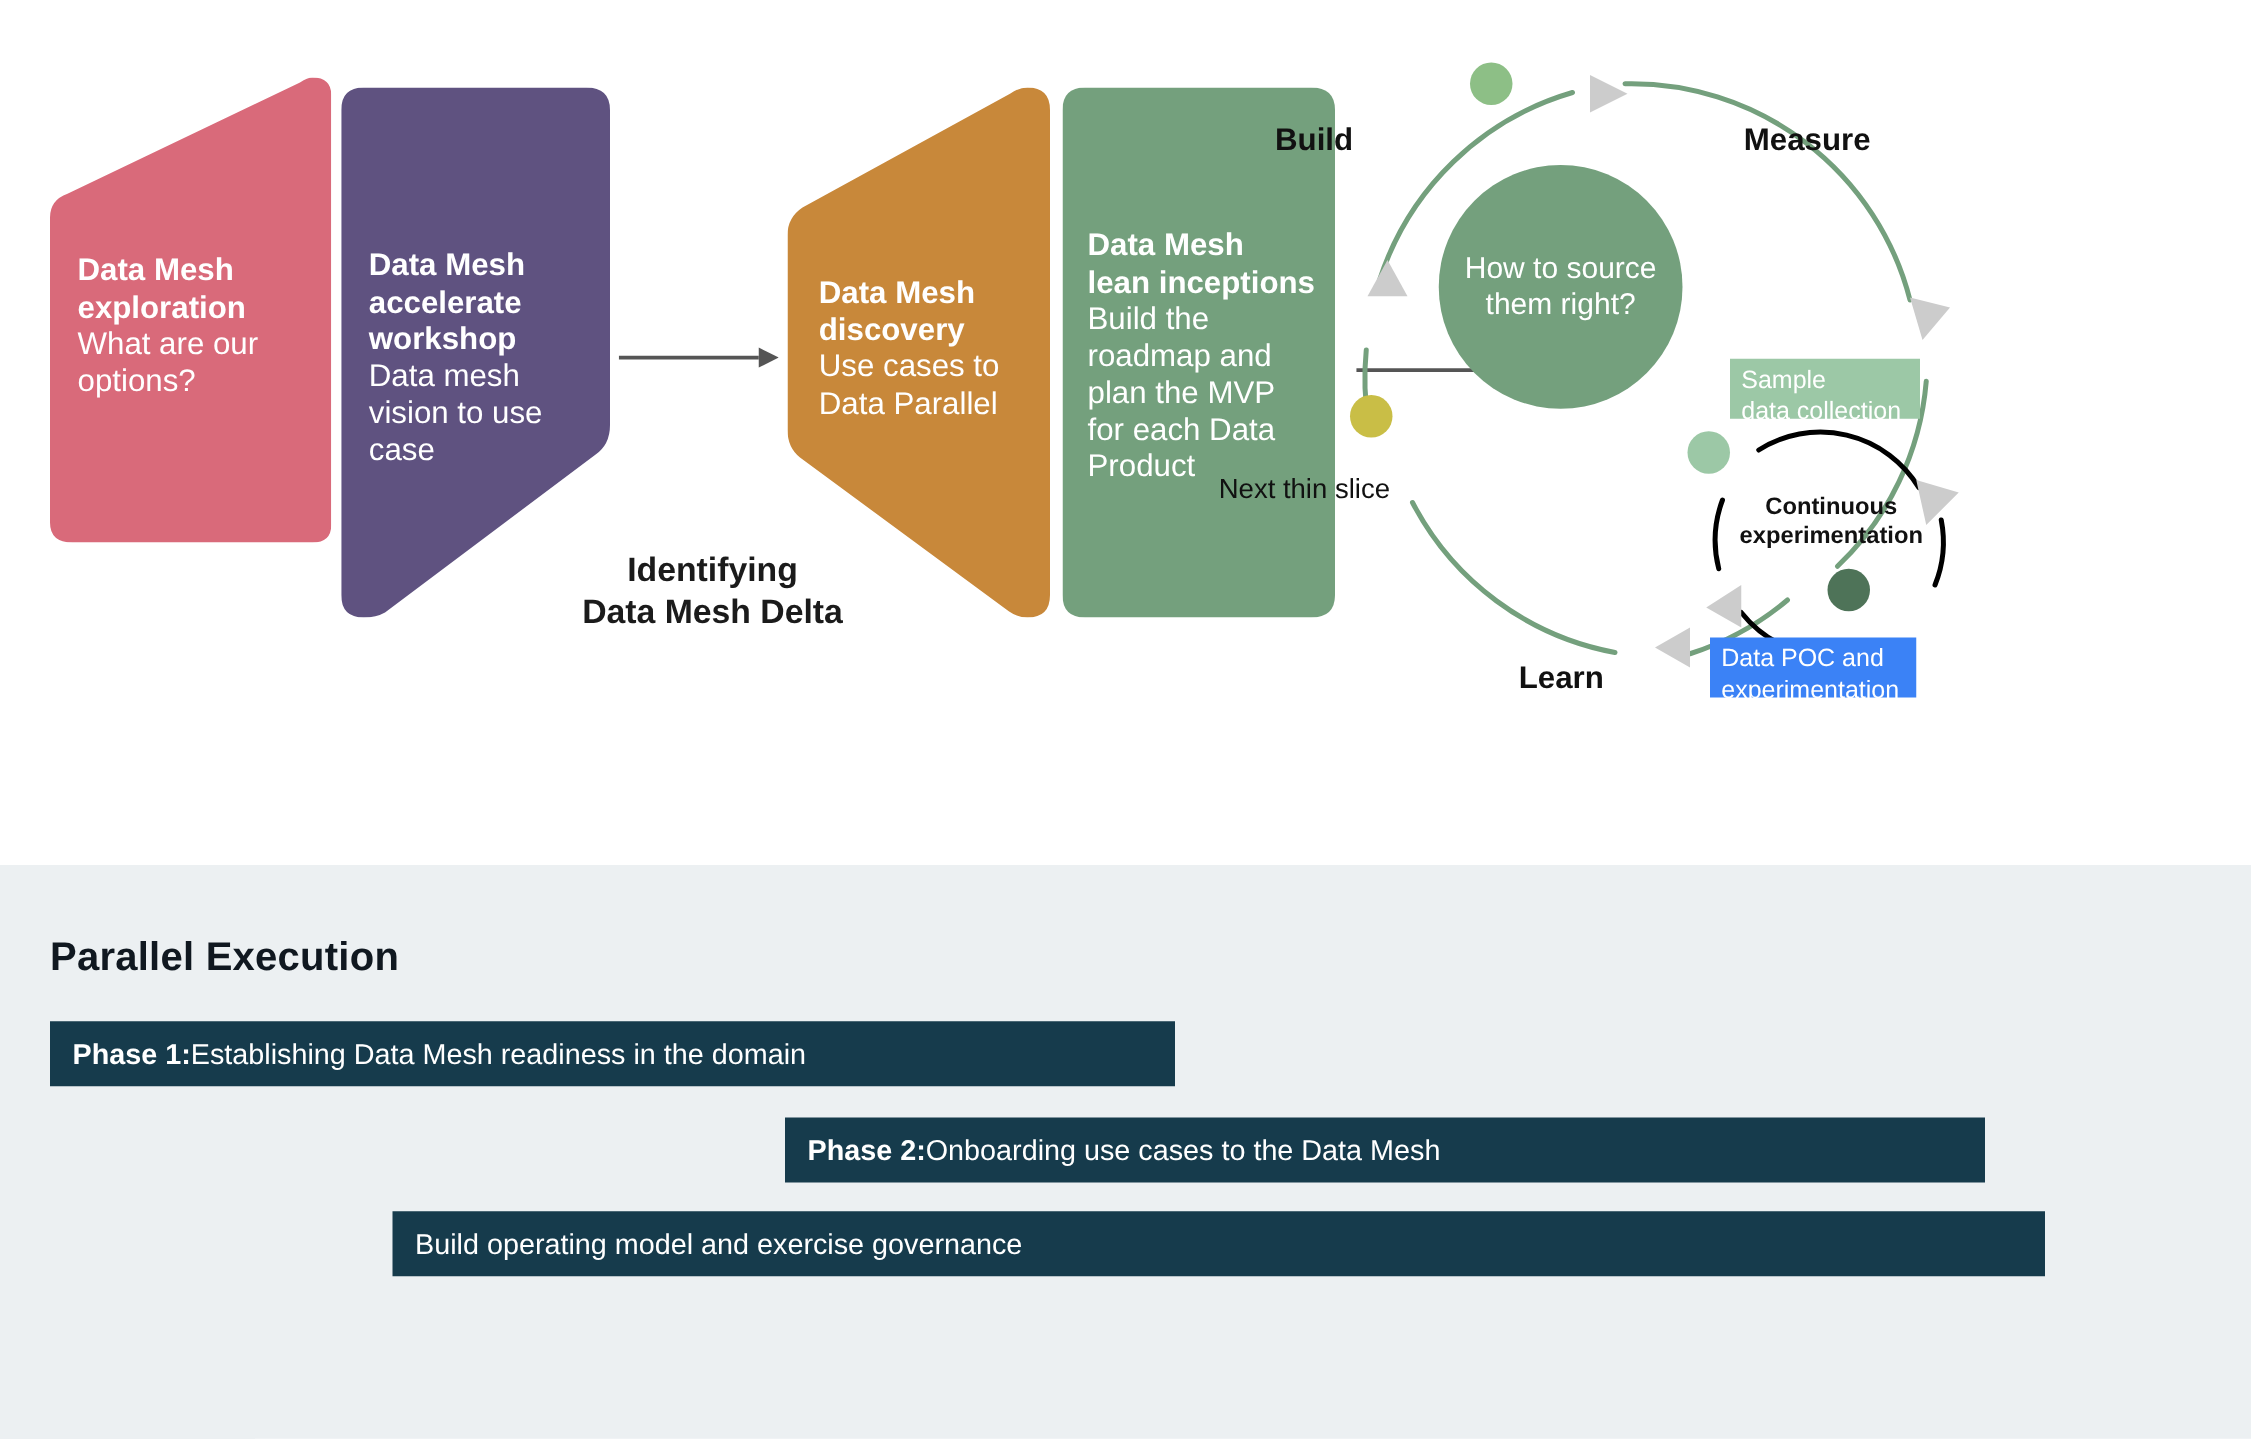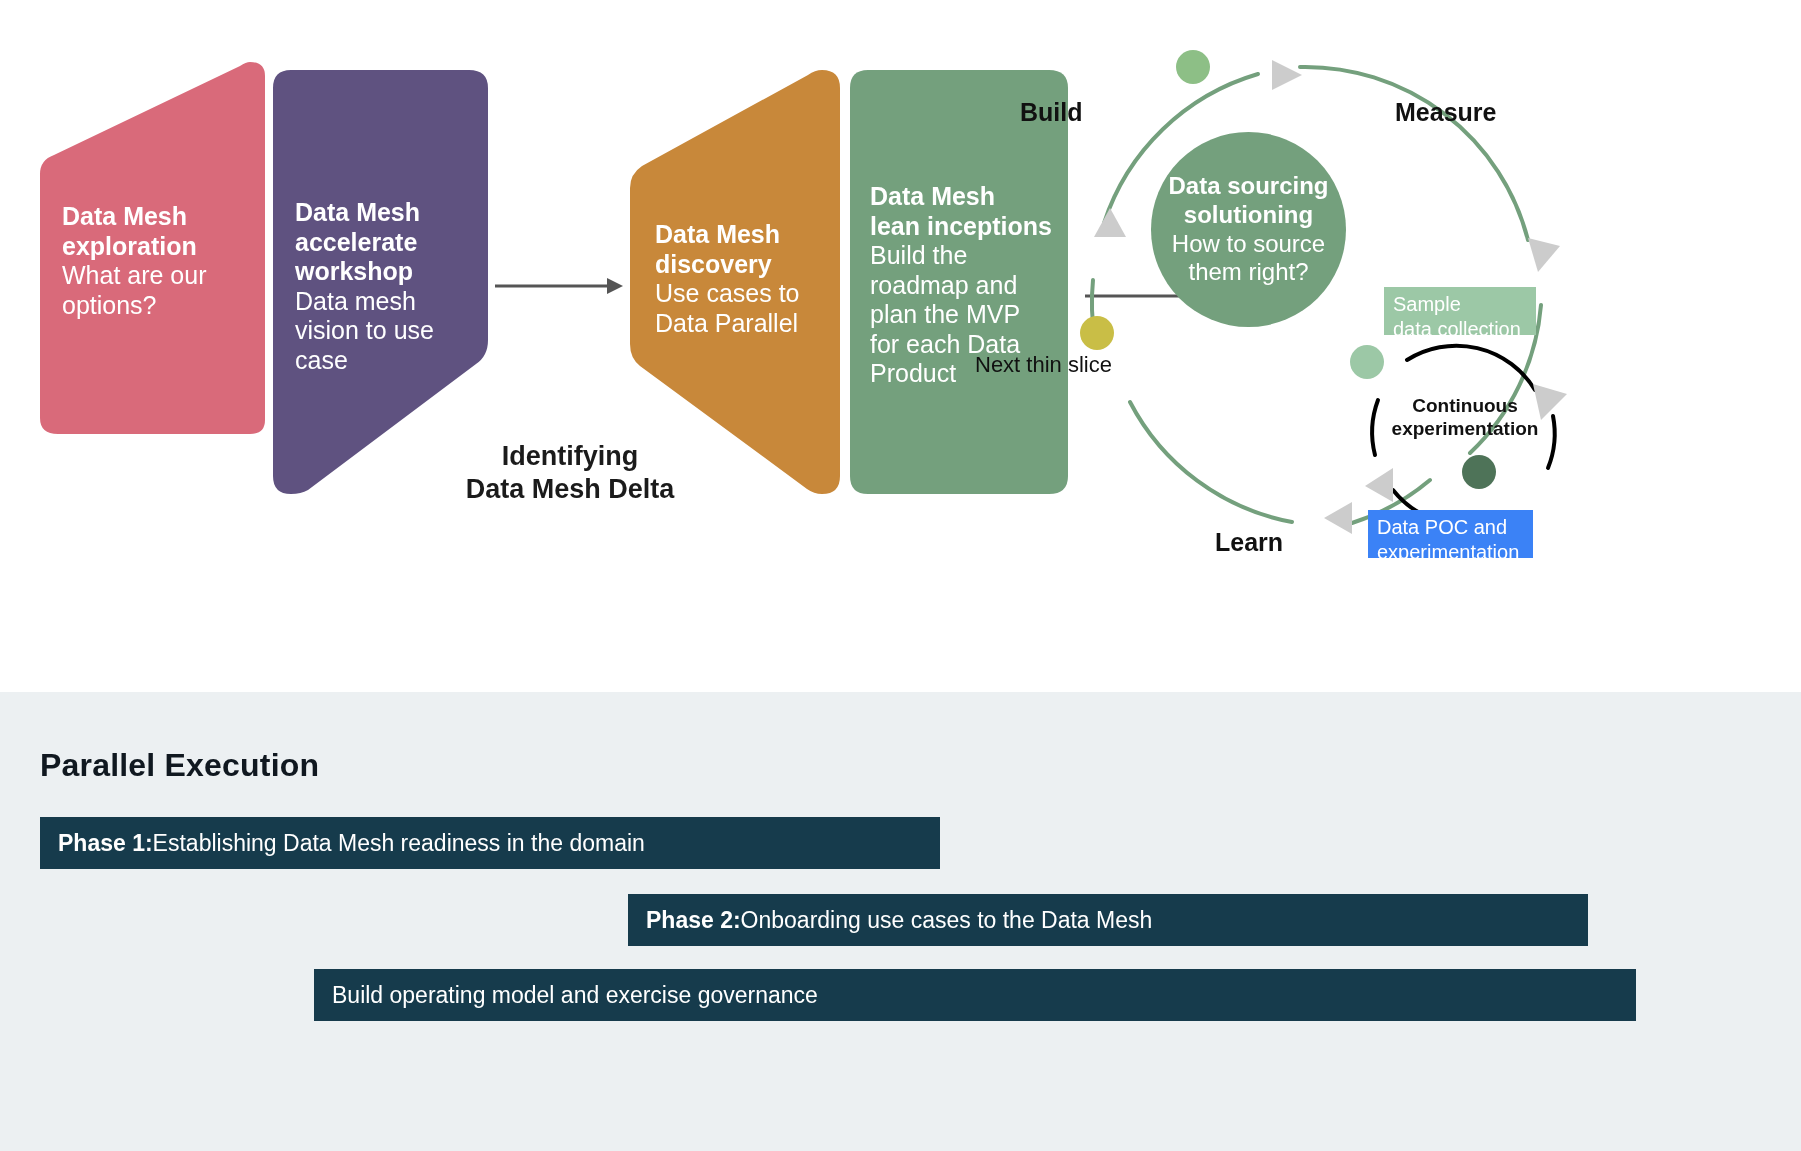--- a/index.html
+++ b/index.html
@@ -221,32 +221,30 @@
           <polygon points="528,228 560,236 538,262"></polygon>
         </g>
       </svg>
 
       <div class="dot" style="left:176px;top:40px;width:34px;height:34px;background:#8DBF86;"></div>
       <div class="dot" style="left:80px;top:306px;width:34px;height:34px;background:#C9BE46;"></div>
       <div class="dot" style="left:350px;top:335px;width:34px;height:34px;background:#9CC8A6;"></div>
 
       <div class="center-circle" style="left:151px;top:122px;width:195px;height:195px;">
         <div class="cc-in">
-          <b style="white-space:pre-line;">Data sourcing
-solutioning</b>
           <span style="white-space:pre-line;">How to source
 them right?</span>
         </div>
       </div>
 
       <div class="bml-label" style="left:20px;top:88px;">Build</div>
       <div class="bml-label" style="left:395px;top:88px;">Measure</div>
       <div class="bml-label" style="left:215px;top:518px;">Learn</div>
 
-      <div class="plain-label" style="left:-25px;top:342px;">Next thin slice</div>
+      <div class="plain-label" style="left:-25px;top:368px;">Next thin slice</div>
 
       <div class="tagbox" style="left:340px;top:277px;width:152px;height:48px;background:#9CC8A6;margin-left:44px;">Sample
 data collection</div>
 
       <svg width="260" height="260" viewBox="0 0 260 260" style="position:absolute;left:335px;top:290px;">
 
         <path d="M 72 60 A 92 92 0 0 1 200 90" fill="none" stroke="#000" stroke-width="4" stroke-linecap="round"></path>
         <path d="M 218 116 A 92 92 0 0 1 213 168" fill="none" stroke="#000" stroke-width="4" stroke-linecap="round"></path>
         <path d="M 58 190 A 92 92 0 0 0 175 213" fill="none" stroke="#000" stroke-width="4" stroke-linecap="round"></path>
         <path d="M 43 100 A 92 92 0 0 0 40 155" fill="none" stroke="#000" stroke-width="4" stroke-linecap="round"></path>

